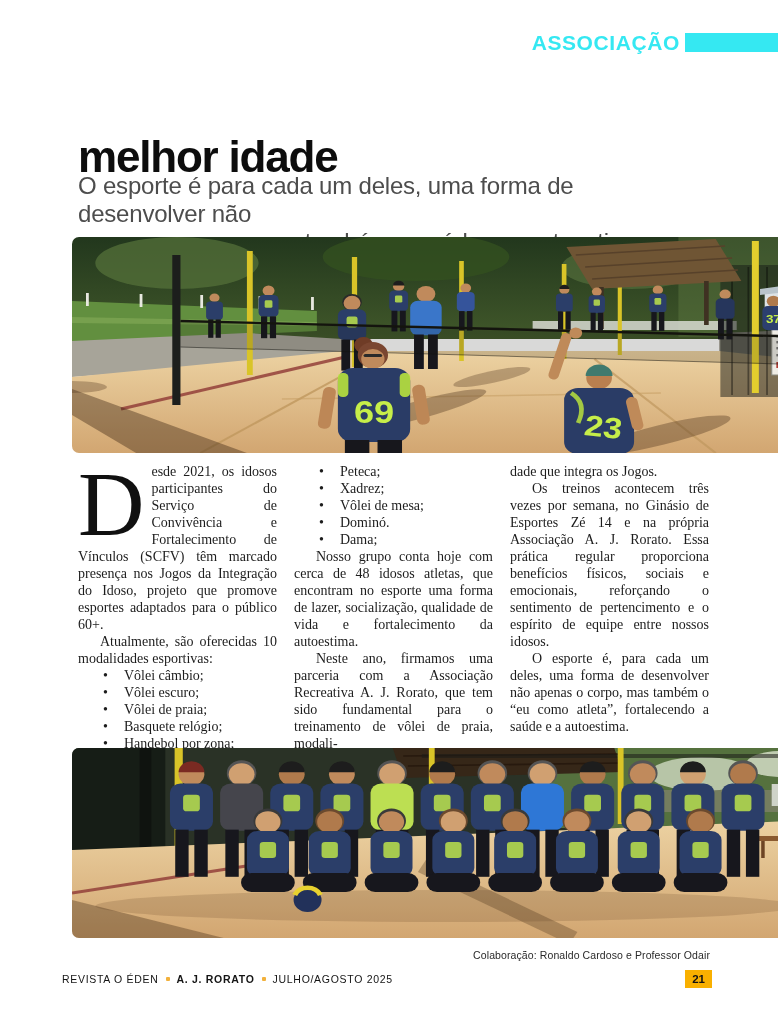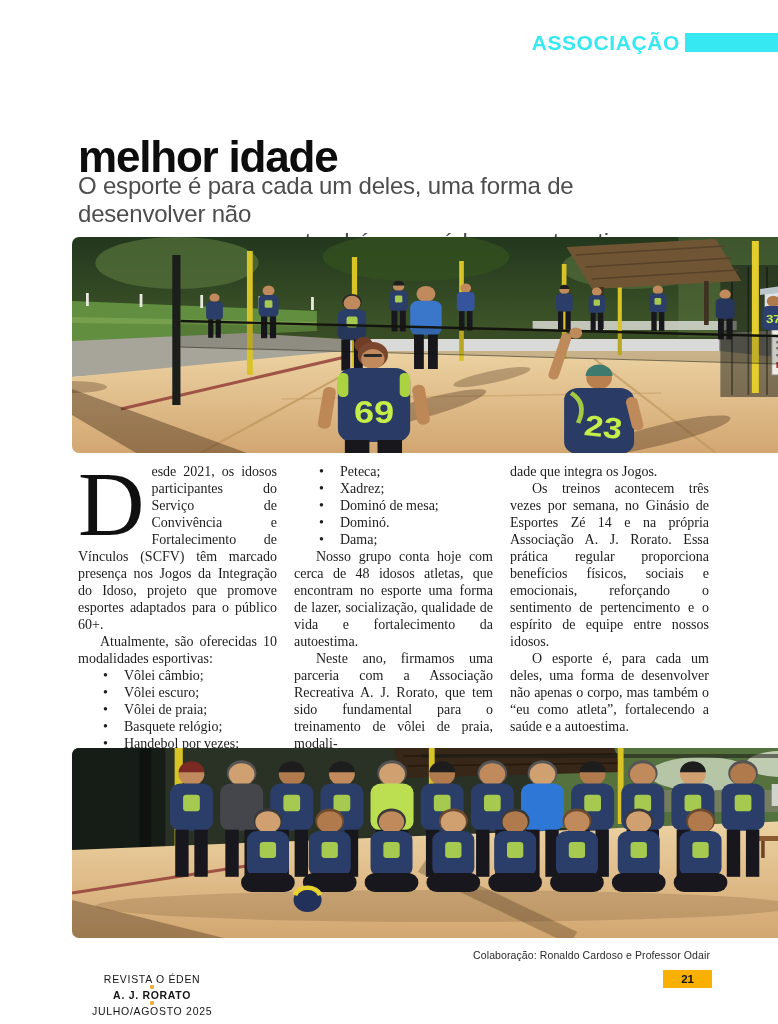--- a/index.html
+++ b/index.html
@@ -55,34 +55,34 @@
   .article li { position:relative; padding-left:46px; }
   .article li::before {
     content:"\2022"; position:absolute; left:25px; top:0; color:#1c1c1c;
   }
   
   .credit {
     position:absolute; right:68px; top:949px;
     font-size:10.5px; color:#2a2a2a; letter-spacing:.1px;
   }
   .footline {
-    position:absolute; left:92px; top:973px;
+    position:absolute; left:62px; top:973px;
     font-size:10.5px; letter-spacing:.7px; color:#141414;
-    display:flex; align-items:center;flex-direction:column;
+    display:flex; align-items:center;
   }
   .footline b { font-weight:800; }
   .dot {
     display:inline-block; width:4px; height:4px; background:#f2b13c;
     margin:0 7px; border-radius:1px;
   }
   .pagenum {
     position:absolute; right:66px; top:970px;
     background:#f9b000; color:#111;
     font-size:11.5px; font-weight:800;
-    padding:3px 18px; line-height:12px;
+    padding:3px 7px; line-height:12px;
   }
 </style>
 </head>
 <body>
 
 <div class="page">
 
   <span class="kicker">ASSOCIAÇÃO</span>
   <span class="kicker-bar"></span>
 
@@ -282,28 +282,28 @@
 
   <section class="article">
     <div class="col">
       <p><span class="dropcap">D</span><span>esde 2021, os idosos participantes do Serviço de Convivência e Fortalecimento de Vínculos (SCFV) têm marcado presença nos Jogos da Integração do Idoso, projeto que promove esportes adaptados para o público 60+.</span></p>
       <p class="indent">Atualmente, são oferecidas 10 modalidades esportivas:</p>
       <ul>
         <li>Vôlei câmbio;</li>
         <li>Vôlei escuro;</li>
         <li>Vôlei de praia;</li>
         <li>Basquete relógio;</li>
-        <li>Handebol por vezes;</li>
+        <li>Handebol por zona;</li>
       </ul>
     </div>
     <div class="col">
       <ul>
         <li>Peteca;</li>
         <li>Xadrez;</li>
-        <li>Dominó de mesa;</li>
+        <li>Vôlei de mesa;</li>
         <li>Dominó.</li>
         <li>Dama;</li>
       </ul>
       <p class="indent">Nosso grupo conta hoje com cerca de 48 idosos atletas, que encontram no esporte uma forma de lazer, socialização, qualidade de vida e fortalecimento da autoestima.</p>
       <p class="indent">Neste ano, firmamos uma parceria com a Associação Recreativa A. J. Rorato, que tem sido fundamental para o treinamento de vôlei de praia, modali-</p>
     </div>
     <div class="col">
       <p>dade que integra os Jogos.</p>
       <p class="indent">Os treinos acontecem três vezes por semana, no Ginásio de Esportes Zé 14 e na própria Associação A. J. Rorato. Essa prática regular proporciona benefícios físicos, sociais e emocionais, reforçando o sentimento de pertencimento e o espírito de equipe entre nossos idosos.</p>
       <p class="indent">O esporte é, para cada um deles, uma forma de desenvolver não apenas o corpo, mas também o “eu como atleta”, fortalecendo a saúde e a autoestima.</p>

